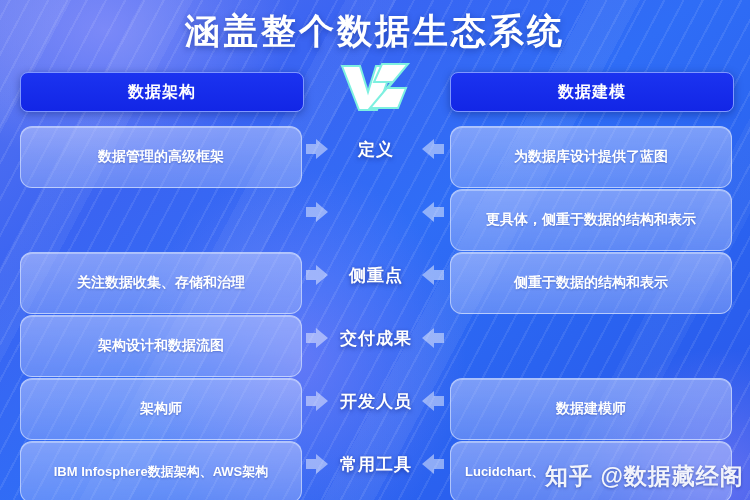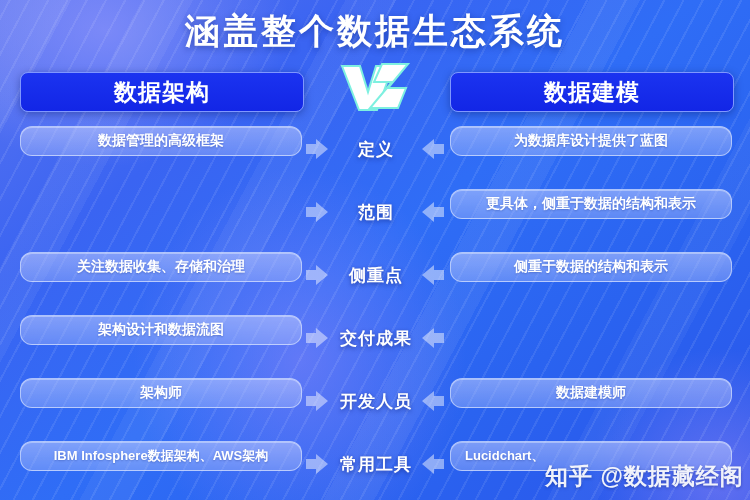--- a/index.html
+++ b/index.html
@@ -67,21 +67,21 @@
   
   .head-pill {
     position: absolute;
     top: 72px;
     height: 38px;
     border-radius: 8px;
     background: linear-gradient(180deg, #1b33f0 0%, #1226e6 100%);
     border: 1.5px solid #7f97ff;
     box-shadow: 0 2px 8px rgba(6,18,90,0.38);
     color: #ffffff;
-    font-size: 23px;
+    font-size: 16px;
     font-weight: 700;
     display: flex;
     align-items: center;
     justify-content: center;
     letter-spacing: 1px;
   }
   #head-left  { left: 20px;  width: 282px; }
   #head-right { left: 450px; width: 282px; }
 
   
@@ -94,21 +94,21 @@
     display: flex;
     align-items: center;
     justify-content: center;
   }
 
   
   .row { position: absolute; left: 0; width: 750px; height: 46px; }
   .cell {
     position: absolute;
     top: 0;
-    height: 30px;
+    height: 62px;
     border-radius: 12px;
     background: linear-gradient(180deg, rgba(200,210,255,0.52) 0%, rgba(170,190,252,0.40) 100%);
     border: 1px solid rgba(220,230,255,0.62);
     box-shadow: inset 0 1px 0 rgba(255,255,255,0.35);
     display: flex;
     align-items: center;
     justify-content: center;
     color: #ffffff;
     font-size: 14px;
     font-weight: 700;
@@ -191,21 +191,20 @@
       <svg class="arrow to-left" viewBox="0 0 26 26">
         <path d="M24 8 L14 8 L14 3 L2 13 L14 23 L14 18 L24 18 Z" fill="rgba(255,255,255,0.55)"></path>
       </svg>
       <div class="cell right">为数据库设计提供了蓝图</div>
     </div>
 
     <div class="row" style="top:189px;">
       <svg class="arrow to-right" viewBox="0 0 26 26">
         <path d="M2 8 L12 8 L12 3 L24 13 L12 23 L12 18 L2 18 Z" fill="rgba(255,255,255,0.55)"></path>
       </svg>
-      <div class="center-label">范围</div>
       <svg class="arrow to-left" viewBox="0 0 26 26">
         <path d="M24 8 L14 8 L14 3 L2 13 L14 23 L14 18 L24 18 Z" fill="rgba(255,255,255,0.55)"></path>
       </svg>
       <div class="cell right">更具体，侧重于数据的结构和表示</div>
     </div>
 
     <div class="row" style="top:252px;">
       <div class="cell left">关注数据收集、存储和治理</div>
       <svg class="arrow to-right" viewBox="0 0 26 26">
         <path d="M2 8 L12 8 L12 3 L24 13 L12 23 L12 18 L2 18 Z" fill="rgba(255,255,255,0.55)"></path>

